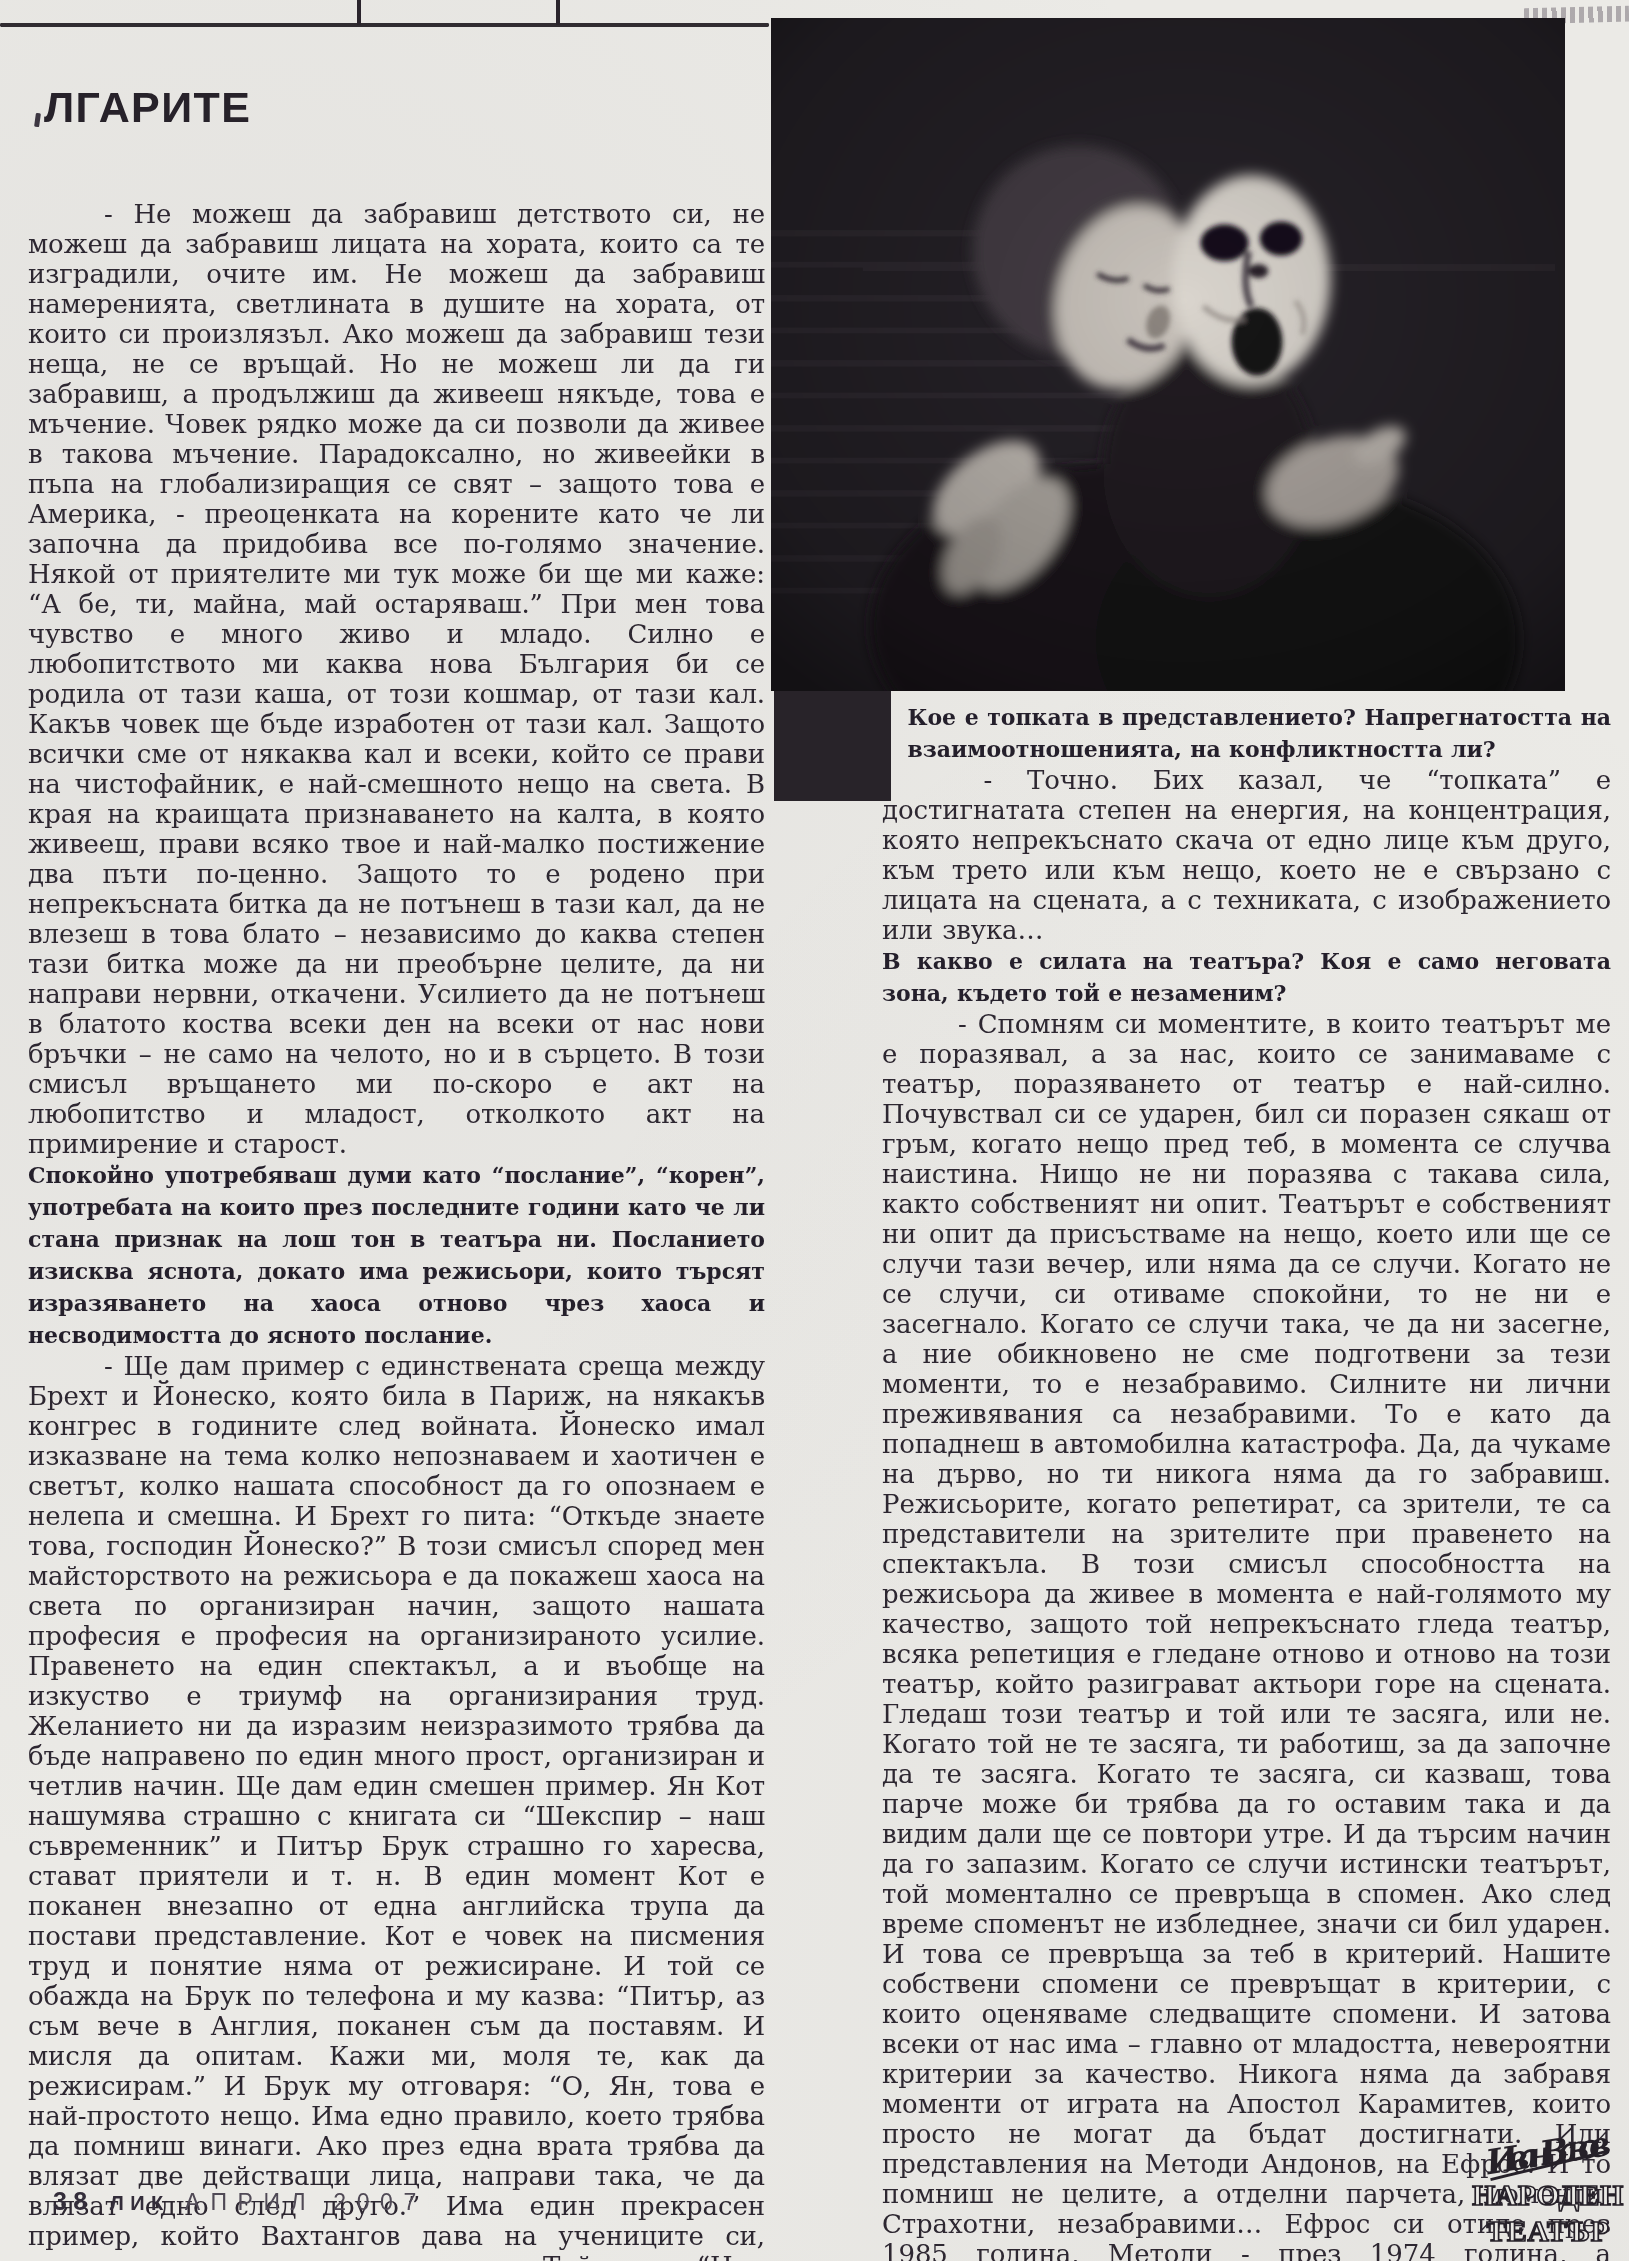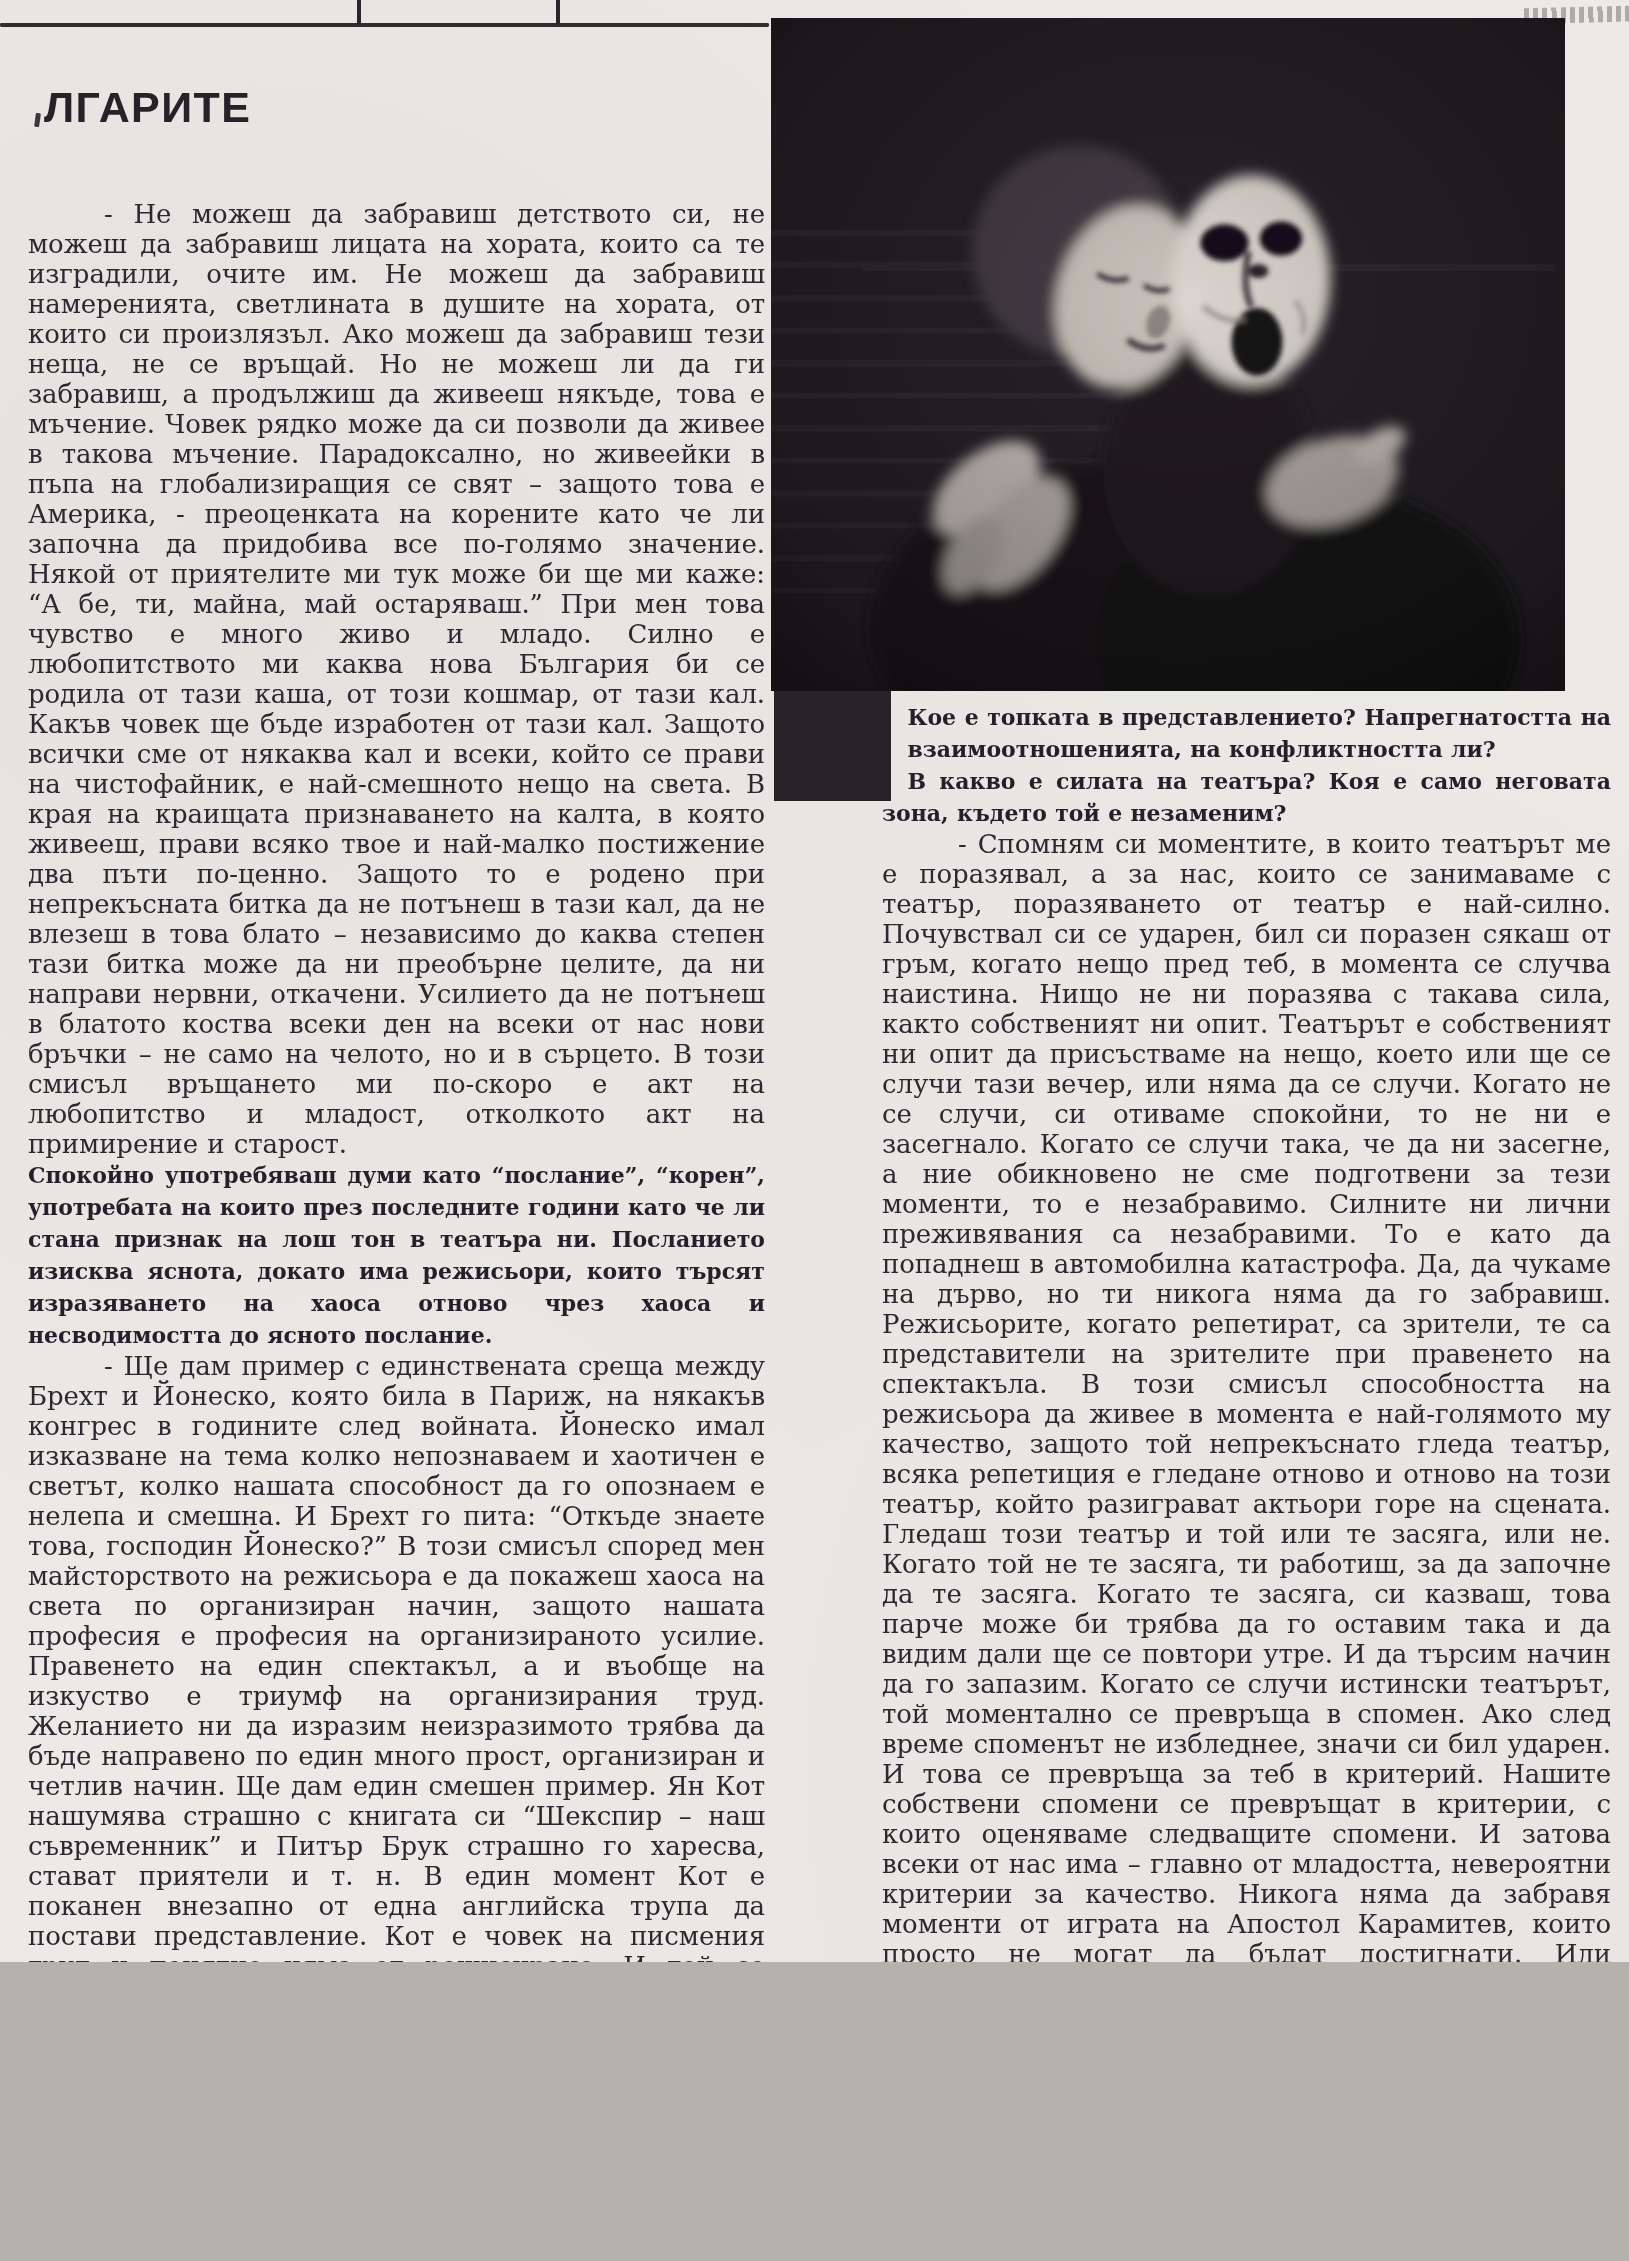--- a/index.html
+++ b/index.html
@@ -2,21 +2,21 @@
 <html style="font-size:11.3px"><head>
 <meta charset="utf-8">
 <style>
   html,body{margin:0;padding:0;}
   body{
     width:1630px;height:2261px;
     font-family:"DejaVu Serif", serif;
     background:#b5b2ad;
   }
   .page{
-    position:relative;width:1630px;height:1962px;overflow:hidden;
+    position:relative;width:1630px;height:2261px;overflow:hidden;
     background:
       radial-gradient(ellipse at 15% 30%, rgba(120,115,125,0.07), transparent 55%),
       radial-gradient(ellipse at 80% 90%, rgba(120,115,125,0.05), transparent 50%),
       #ebeae6;
     color:#2d2731;
   }
   
   .top-rule{position:absolute;left:0;top:23px;width:769px;height:3.5px;background:#211c22;border-radius:1.4px;opacity:.92;}
   .tick{position:absolute;top:0;width:4.2px;height:25.4px;background:#2a242c;}
   .tick.t1{left:357px;}
@@ -145,20 +145,21 @@
   <div class="photo-tab"></div>
 
   <div class="col col-left">
     <p class="body-p indent">- Не можеш да забравиш детството си, не можеш да забравиш лицата на хората, които са те изградили, очите им. Не можеш да забравиш намеренията, светлината в душите на хората, от които си произлязъл. Ако можеш да забравиш тези неща, не се връщай. Но не можеш ли да ги забравиш, а продължиш да живееш някъде, това е мъчение. Човек рядко може да си позволи да живее в такова мъчение. Парадоксално, но живеейки в пъпа на глобализиращия се свят – защото това е Америка, - преоценката на корените като че ли започна да придобива все по-голямо значение. Някой от приятелите ми тук може би ще ми каже: “А бе, ти, майна, май остаряваш.” При мен това чувство е много живо и младо. Силно е любопитството ми каква нова България би се родила от тази каша, от този кошмар, от тази кал. Какъв човек ще бъде изработен от тази кал. Защото всички сме от някаква кал и всеки, който се прави на чистофайник, е най-смешното нещо на света. В края на краищата признаването на калта, в която живееш, прави всяко твое и най-малко постижение два пъти по-ценно. Защото то е родено при непрекъсната битка да не потънеш в тази кал, да не влезеш в това блато – независимо до каква степен тази битка може да ни преобърне целите, да ни направи нервни, откачени. Усилието да не потънеш в блатото коства всеки ден на всеки от нас нови бръчки – не само на челото, но и в сърцето. В този смисъл връщането ми по-скоро е акт на любопитство и младост, отколкото акт на примирение и старост.</p>
     <p class="q-p">Спокойно употребяваш думи като “послание”, “корен”, употребата на които през последните години като че ли стана признак на лош тон в театъра ни. Посланието изисква яснота, докато има режисьори, които търсят изразяването на хаоса отново чрез хаоса и несводимостта до ясното послание.</p>
     <p class="body-p indent">- Ще дам пример с единствената среща между Брехт и Йонеско, която била в Париж, на някакъв конгрес в годините след войната. Йонеско имал изказване на тема колко непознаваем и хаотичен е светът, колко нашата способност да го опознаем е нелепа и смешна. И Брехт го пита: “Откъде знаете това, господин Йонеско?” В този смисъл според мен майсторството на режисьора е да покажеш хаоса на света по организиран начин, защото нашата професия е професия на организираното усилие. Правенето на един спектакъл, а и въобще на изкуство е триумф на организирания труд. Желанието ни да изразим неизразимото трябва да бъде направено по един много прост, организиран и четлив начин. Ще дам един смешен пример. Ян Кот нашумява страшно с книгата си “Шекспир – наш съвременник” и Питър Брук страшно го харесва, стават приятели и т. н. В един момент Кот е поканен внезапно от една английска трупа да постави представление. Кот е човек на писмения труд и понятие няма от режисиране. И той се обажда на Брук по телефона и му казва: “Питър, аз съм вече в Англия, поканен съм да поставям. И мисля да опитам. Кажи ми, моля те, как да режисирам.” И Брук му отговаря: “О, Ян, това е най-простото нещо. Има едно правило, което трябва да помниш винаги. Ако през една врата трябва да влязат две действащи лица, направи така, че да влязат едно след друго.” Има един прекрасен пример, който Вахтангов дава на учениците си, когато изясняват какво е режисура. Той казва: “Ние имаме един принцип, който се нарича “топката на вниманието”. Представете си футбол или баскетбол с две топки. Винаги вниманието на зрителите е в топката. Изкуството на режисьора е да построи пътя на топката, който публиката да следи.” Пуснеш ли втора топка на сцената, веднага преставаш да си режисьор.</p>
   </div>
 
   <div class="col col-right">
     <p class="q-p"><span class="q1-spacer"></span><span>Кое е топката в представлението? Напрегнатостта на взаимоотношенията, на конфликтността ли?</span></p>
+    <p class="body-p indent">- Точно. Бих казал, че “топката” е достигнатата степен на енергия, на концентрация, която непрекъснато скача от едно лице към друго, към трето или към нещо, което не е свързано с лицата на сцената, а с техниката, с изображението или звука…</p>
     <p class="q-p">В какво е силата на театъра? Коя е само неговата зона, където той е незаменим?</p>
     <p class="body-p indent"><span>- Спомням си моментите, в които театърът ме е поразявал, а за нас, които се занимаваме с театър, поразяването от театър е най-силно. Почувствал си се ударен, бил си поразен сякаш от гръм, когато нещо пред теб, в момента се случва наистина. Нищо не ни поразява с такава сила, както собственият ни опит. Театърът е собственият ни опит да присъстваме на нещо, което или ще се случи тази вечер, или няма да се случи. Когато не се случи, си отиваме спокойни, то не ни е засегнало. Когато се случи така, че да ни засегне, а ние обикновено не сме подготвени за тези моменти, то е незабравимо. Силните ни лични преживявания са незабравими. То е като да попаднеш в автомобилна катастрофа. Да, да чукаме на дърво, но ти никога няма да го забравиш. Режисьорите, когато репетират, са зрители, те са представители на зрителите при правенето на спектакъла. В този смисъл способността на режисьора да живее в момента е най-голямото му качество, защото той непрекъснато гледа театър, всяка репетиция е гледане отново и отново на този театър, който разиграват актьори горе на сцената. Гледаш този театър и той или те засяга, или не. Когато той не те засяга, ти работиш, за да започне да те засяга. Когато те засяга, си казваш, това парче може би трябва да го оставим така и да видим дали ще се повтори утре. И да търсим начин да го запазим. Когато се случи истински театърът, той моментално се превръща в спомен. Ако след време споменът не избледнее, значи си бил ударен. И това се превръща за теб в критерий. Нашите собствени спомени се превръщат в критерии, с които оценяваме следващите спомени. И затова всеки от нас има – главно от младостта, невероятни критерии за качество. Никога няма да забравя моменти от играта на Апостол Карамитев, които просто не могат да бъдат достигнати. Или представления на Методи Андонов, на Ефрос. И то помниш не целите, а отделни парчета, моменти. Страхотни, незабравими… Ефрос си отиде през 1985 година, Методи - през 1974 година, а спомените ми не избледняват.</span><span class="end-mark"></span></p>
   </div>
 
   <div class="footer">
     <span class="pageno">38</span>
     <span class="mag">ЛИК</span>
     <span class="issue">АПРИЛ 2007</span>
   </div>
 

